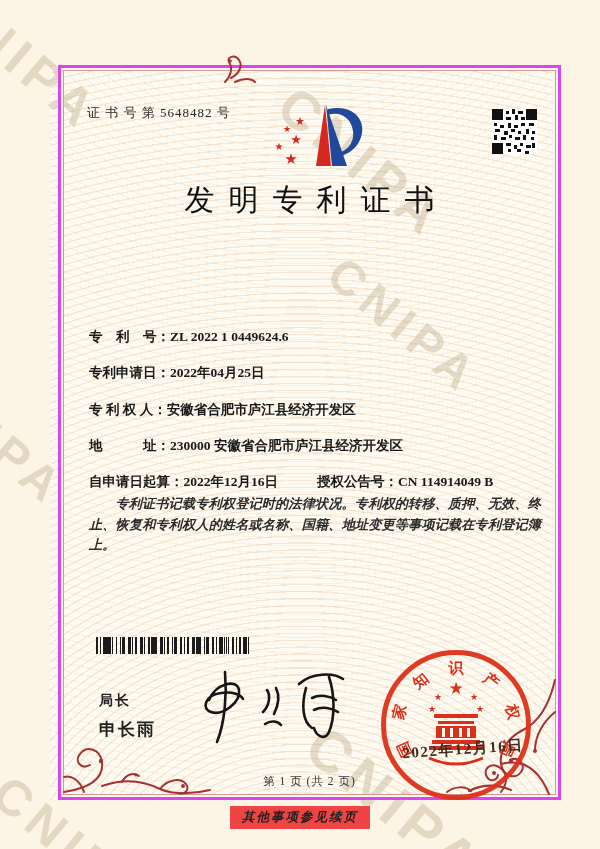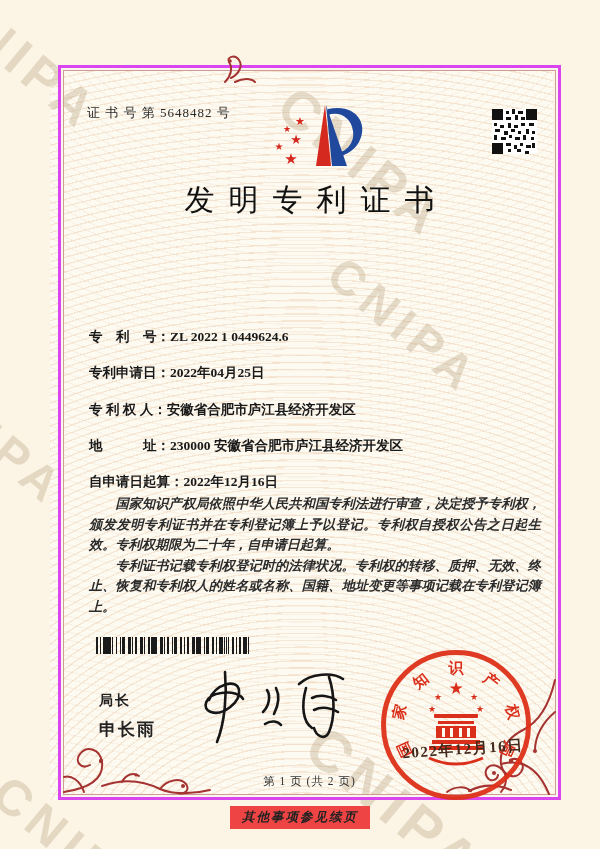--- a/index.html
+++ b/index.html
@@ -153,24 +153,24 @@
       <span class="lbl">专利申请日</span><span class="colon">：</span><span class="val">2022年04月25日</span>
     </div>
     <div class="row" style="top:333px">
       <span class="lbl">专 利 权 人</span><span class="colon">：</span><span class="val">安徽省合肥市庐江县经济开发区</span>
     </div>
     <div class="row" style="top:369px">
       <span class="lbl">地　　　址</span><span class="colon">：</span><span class="val">230000 安徽省合肥市庐江县经济开发区</span>
     </div>
     <div class="row" style="top:405px">
       <span class="lbl">自申请日起算</span><span class="colon">：</span><span class="val">2022年12月16日</span>
+      <span class="grant-no"><span class="lbl">授权公告号</span><span class="colon">：</span><span class="val">CN 114914049 B</span></span>
     </div>
 
     <div class="legal">
-      <p>国家知识产权局依照中华人民共和国专利法进行审查，决定授予专利权，颁发发明专利证书并在专利登记簿上予以登记。专利权自授权公告之日起生效。专利权期限为二十年，自申请日起算。</p>
       <p>专利证书记载专利权登记时的法律状况。专利权的转移、质押、无效、终止、恢复和专利权人的姓名或名称、国籍、地址变更等事项记载在专利登记簿上。</p>
     </div>
 
     <div class="barcode"></div>
 
     <div class="director-title">局长</div>
     <div class="director-name">申长雨</div>
 
     <svg class="signature sig" viewBox="0 0 180 95">
       <path d="M30,36 C36,20 58,14 60,26 C62,38 44,52 32,48 C22,45 26,31 42,29 C54,27 62,31 64,35"></path>

